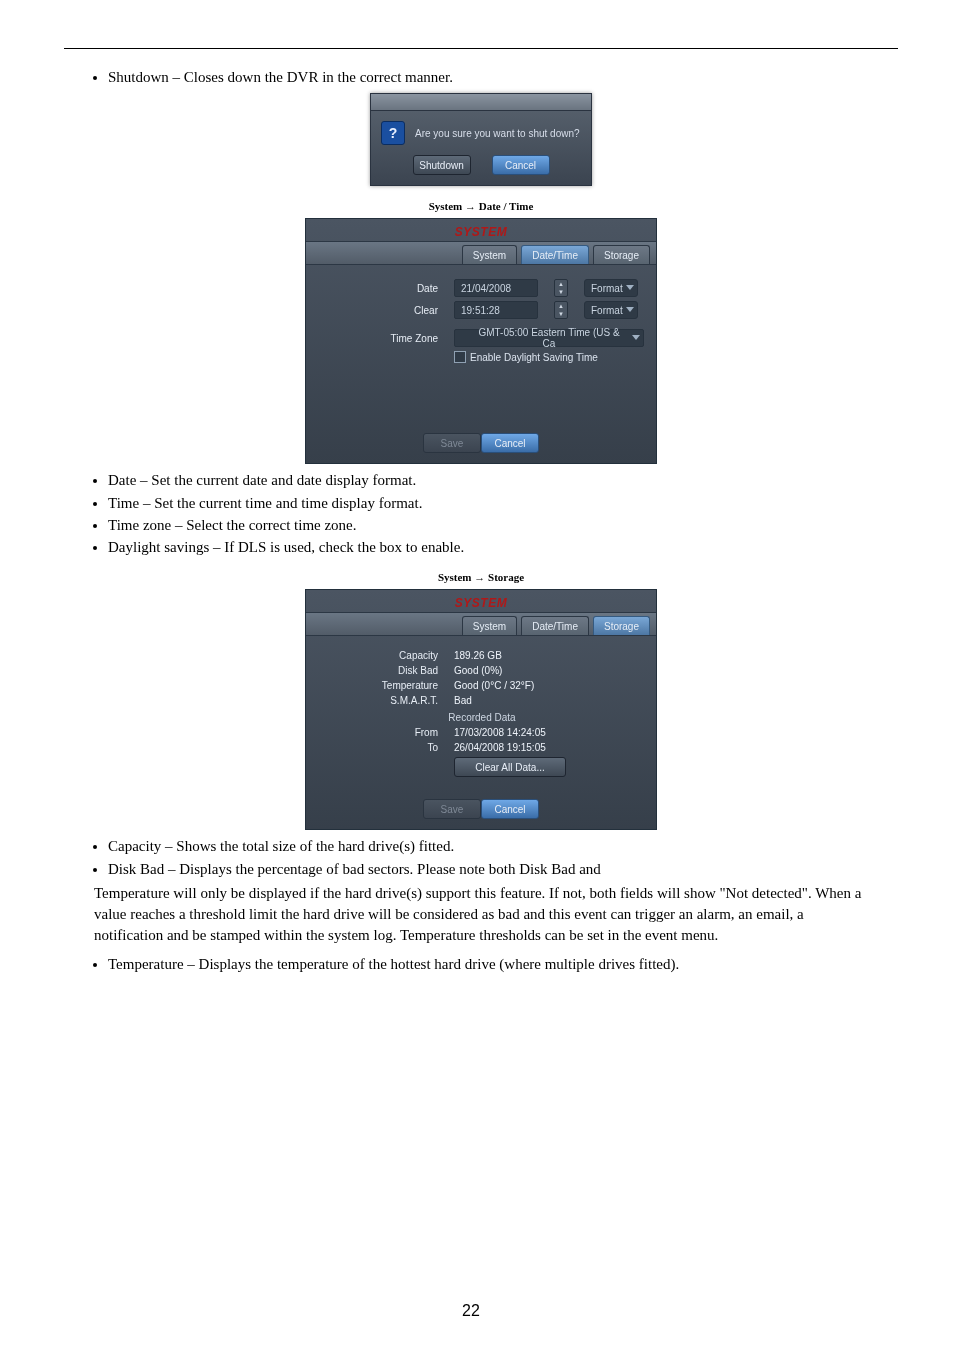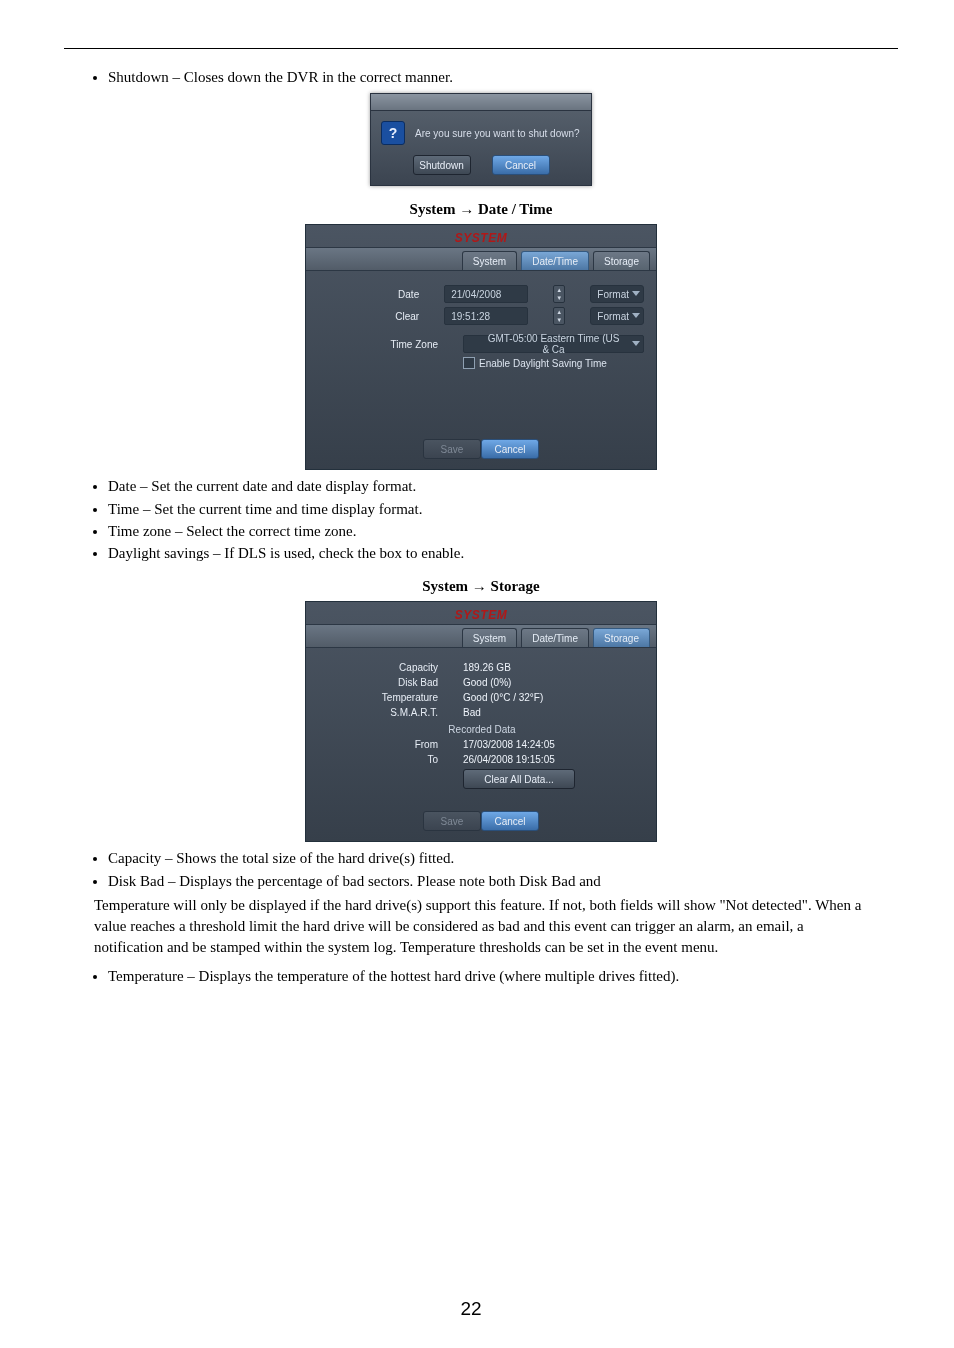--- a/index.html
+++ b/index.html
@@ -4,22 +4,22 @@
 <style>
   html,body{margin:0;padding:0;background:#fff;color:#000;font-family:"Times New Roman",serif}
   .page{width:954px;height:1348px;margin:0 auto;position:relative;box-sizing:border-box;padding:48px 56px 60px 64px}
   .rule{border:0;border-top:1.5px solid #000;margin:0 0 18px 0}
   .center{text-align:center}
   .arrow{font-family:Arial,sans-serif;font-weight:bold}
   .fig{margin:6px auto;display:block}
   ul.bullets{margin:6px 0 6px 44px;padding:0;list-style:disc}
   ul.bullets>li{margin:2px 0;font-size:15px;line-height:1.35}
   .para{margin:8px 30px 8px 30px;font-size:15px;line-height:1.4}
-  .sec-head{font-weight:bold;text-align:center;font-size:15px;margin:14px 0 6px 0}
-  .pgnum{position:absolute;bottom:28px;left:0;right:12px;text-align:center;font-family:Arial,sans-serif;font-size:19px}
+  .sec-head{font-weight:bold;text-align:center;font-size:11px;margin:14px 0 6px 0}
+  .pgnum{position:absolute;bottom:28px;left:0;right:12px;text-align:center;font-family:Arial,sans-serif;font-size:16px}
   .comment-anchor{display:inline-block;width:26px;height:12px;border-bottom:1px solid #00f;position:relative;vertical-align:middle}
   .comment-anchor::after{content:"";position:absolute;right:-6px;top:2px;width:0;height:0;border-top:6px solid #ff0;border-left:5px solid transparent;border-right:5px solid transparent;filter:drop-shadow(1px 0 0 #a80)}
   .comment-anchor .dupe{position:absolute;right:-16px;top:2px;width:0;height:0;border-top:6px solid #ff0;border-left:5px solid transparent;border-right:5px solid transparent;filter:drop-shadow(1px 0 0 #a80)}
 
   
   .dlg1{width:220px;border:1px solid #2a3340;background:linear-gradient(#5a6470,#3b4450);box-shadow:0 0 4px rgba(0,0,0,.4)}
   .dlg1 .title{height:16px;background:linear-gradient(#8a94a0,#6a7480);border-bottom:1px solid #2a3340}
   .dlg1 .body{padding:10px 10px 6px 10px;display:flex;gap:10px;align-items:center}
   .qicon{width:22px;height:22px;background:#1a4fa0;border:1px solid #0b2d60;border-radius:3px;display:flex;align-items:center;justify-content:center;color:#e8f0ff;font-family:Arial,sans-serif;font-weight:bold;font-size:14px}
   .dlg1 .msg{color:#d7deea;font-family:Arial,sans-serif;font-size:10px}
@@ -27,21 +27,21 @@
   .btn{min-width:56px;height:18px;border:1px solid #1e2530;border-radius:3px;background:linear-gradient(#5e6a78,#3e4854);color:#e8eef7;font-family:Arial,sans-serif;font-size:10px;display:flex;align-items:center;justify-content:center}
   .btn.hi{background:linear-gradient(#6fa8e6,#3a6da8);border-color:#2a4f7a}
 
   
   .syspanel{width:350px;background:linear-gradient(#4b5562,#363f4a);border:1px solid #23303c;font-family:Arial,sans-serif;color:#dbe3ee;font-size:10px}
   .syspanel .hdr{padding:6px 10px 2px 10px;color:#b01818;font-weight:bold;font-style:italic;font-size:12px;letter-spacing:.5px}
   .syspanel .tabbar{height:22px;background:linear-gradient(#6a7684,#525c68);border-top:1px solid #2c3744;border-bottom:1px solid #2c3744;display:flex;justify-content:flex-end;gap:4px;padding:0 6px;align-items:flex-end}
   .tab{height:18px;padding:0 10px;border:1px solid #2c3744;border-bottom:none;border-radius:3px 3px 0 0;background:linear-gradient(#6d7886,#586470);color:#e6edf6;display:flex;align-items:center}
   .tab.active{background:linear-gradient(#7aa7d6,#4d77a4);border-color:#355a80}
   .syspanel .content{padding:10px 12px 10px 12px}
-  .row{display:flex;align-items:center;margin:4px 0;gap:25px}
+  .row{display:flex;align-items:center;margin:4px 0;gap:16px}
   .lab{width:120px;text-align:right;color:#e7edf5}
   .txtbox{height:16px;border:1px solid #27323e;background:#2f3a46;color:#c9d4e0;padding:0 6px;display:flex;align-items:center;min-width:70px;border-radius:2px}
   .spin{width:12px;height:16px;border:1px solid #27323e;background:#4a5562;border-radius:2px;display:flex;flex-direction:column}
   .spin div{flex:1;display:flex;align-items:center;justify-content:center;color:#cfd8e3;font-size:6px;line-height:1}
   .ddl{height:16px;border:1px solid #27323e;background:#2f3a46;color:#c9d4e0;padding:0 14px 0 6px;display:flex;align-items:center;border-radius:3px;position:relative}
   .ddl::after{content:"";position:absolute;right:3px;top:5px;border-top:5px solid #9fb0c2;border-left:4px solid transparent;border-right:4px solid transparent}
   .chk{width:10px;height:10px;border:1px solid #8fa0b2;background:#2f3a46;margin-right:4px}
   .footer{display:flex;gap:0;justify-content:center;padding:8px 0 10px 0}
   .btn.dis{color:#7f8996;background:linear-gradient(#4a5460,#3b4450);border-color:#2a3440}
   .valtxt{color:#eef3fa}

